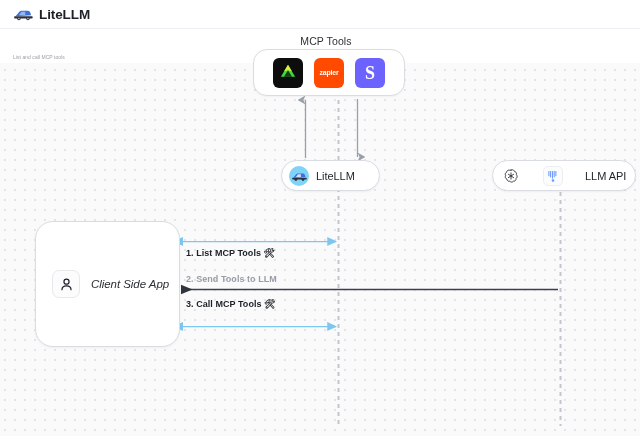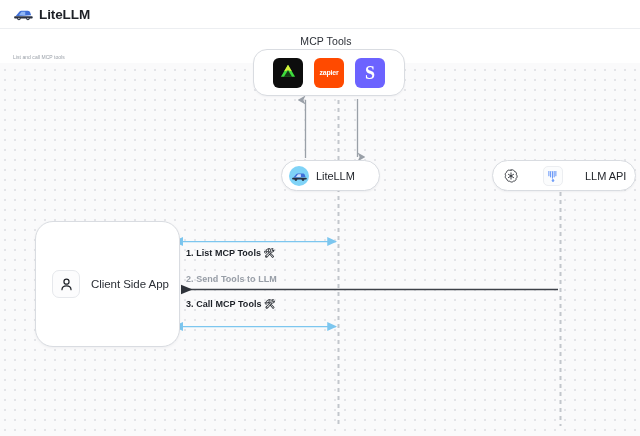--- a/index.html
+++ b/index.html
@@ -217,20 +217,21 @@
     display: flex;
     align-items: center;
     justify-content: center;
     flex: none;
   }
   .client-text {
     font-size: 11.5px;
     font-weight: 400;
     color: #2b2f36;
     letter-spacing: -0.05px;
+    font-style: italic;
   }
 
   
   .edge-label {
     position: absolute;
     font-size: 9px;
     font-weight: 600;
     white-space: nowrap;
     letter-spacing: 0.05px;
   }

